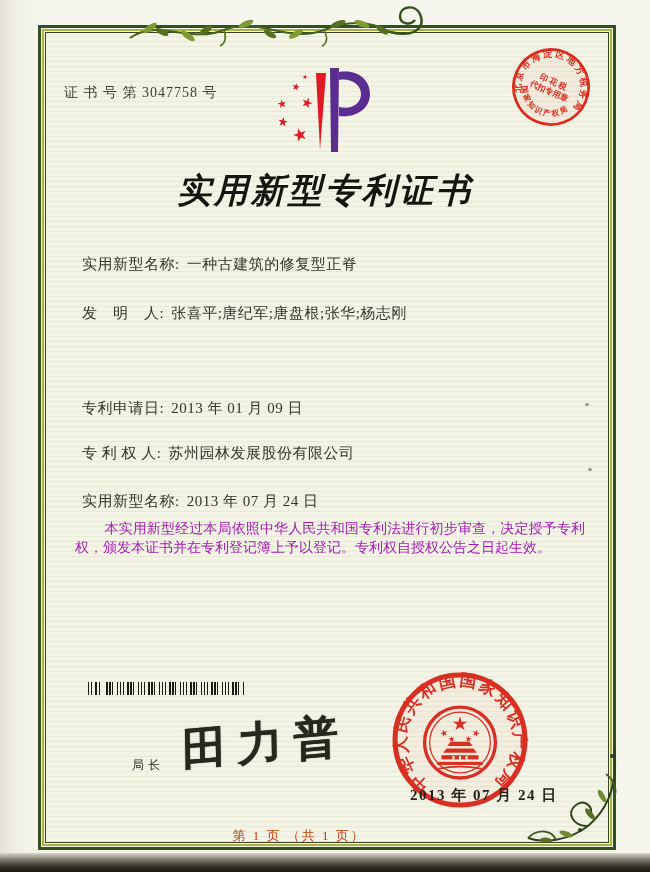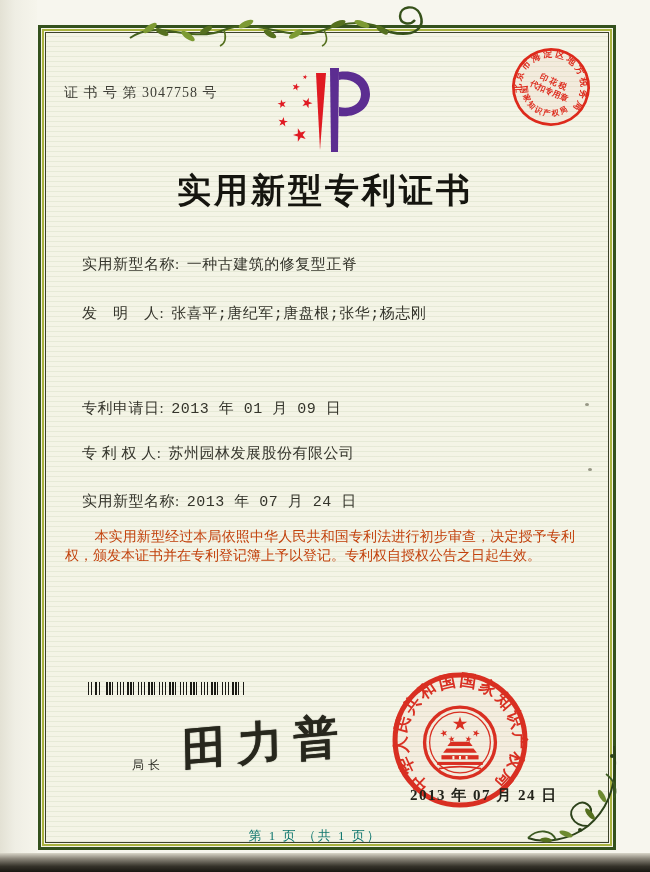--- a/index.html
+++ b/index.html
@@ -10,37 +10,37 @@
         background:linear-gradient(90deg,#e3e1d4 0%,#efeee4 40%,#f6f5ec 100%);}
   
   .frame-outer{left:38px;top:25px;width:572px;height:819px;border:3px solid #34511d;background:#f5f5e7;}
   .frame-mid{position:absolute;left:1px;top:1px;right:1px;bottom:1px;border:2px solid #a9b23e;}
   .frame-inner{position:absolute;left:1px;top:1px;right:1px;bottom:1px;border:1px solid #3c412a;
         background-color:#f4f4e6;
         background-image:repeating-linear-gradient(0deg,rgba(146,172,120,.14) 0 1px,rgba(0,0,0,0) 1px 5px);}
   
   .cert-no{left:64px;top:72px;font-size:14px;color:#3d3d35;letter-spacing:1px;margin-top:12px;}
   .title{left:0;top:168px;width:650px;text-align:center;font-size:34px;font-weight:700;
-         color:#15150f;letter-spacing:3px;}
+         color:#15150f;letter-spacing:3px;font-style:italic;}
   .field-row{left:82px;font-size:15px;color:#34342b;white-space:nowrap;}
   .field-label{letter-spacing:.5px;}
-  .field-value{margin-left:7px;letter-spacing:.5px;font-family:Liberation Mono, monospace;}
-  .paras{left:65px;top:519px;width:510px;font-size:14px;line-height:19px;color:#c2410c;
-         text-align:justify;margin-top:8px;}
+  .field-value{margin-left:7px;letter-spacing:.5px;}
+  .paras{left:75px;top:519px;width:510px;font-size:14px;line-height:19px;color:#a21caf;
+         text-align:justify;}
   .paras p{margin:0;text-indent:2.1em;}
   .barcode{left:88px;top:682px;width:156px;height:13px;
          background:repeating-linear-gradient(90deg,#1b1b15 0 1.5px,rgba(0,0,0,0) 1.5px 3px,
            #1b1b15 3px 4px,rgba(0,0,0,0) 4px 7.5px,#1b1b15 7.5px 9px,rgba(0,0,0,0) 9px 10.5px);}
   .sig-label{left:132px;top:757px;font-size:12px;letter-spacing:4px;color:#2c2c24;}
   .sig-name{left:182px;top:720px;font-size:45px;font-weight:700;color:#27271d;
          letter-spacing:11px;transform:rotate(-5deg) skewX(-4deg);transform-origin:left center;
          text-shadow:0 0 1px #27271d;}
   .seal-date{left:410px;top:786px;font-size:15px;font-weight:700;color:#23231b;
          letter-spacing:1.5px;z-index:7;}
-  .footer{left:16px;top:827px;width:598px;text-align:center;font-size:13px;color:#0f766e;
+  .footer{left:0;top:827px;width:598px;text-align:center;font-size:13px;color:#c2410c;
          letter-spacing:2px;}
   .bottom-shadow{left:0;top:853px;width:650px;height:19px;
          background:linear-gradient(180deg,#d9d6c9 0%,#8a8579 30%,#35322a 70%,#191712 100%);}
   .speck{width:4px;height:3px;border-radius:50%;background:#7e7e6c;opacity:.8;}
   
   .tax-stamp{left:508px;top:44px;width:86px;height:86px;transform:rotate(24deg);z-index:6;}
   .office-seal{left:390px;top:670px;width:140px;height:140px;z-index:6;opacity:.96;}
   .logo{left:262px;top:62px;width:120px;height:95px;}
   .garland{left:128px;top:2px;width:304px;height:48px;z-index:5;}
   .flourish{left:522px;top:744px;width:98px;height:104px;z-index:5;}

